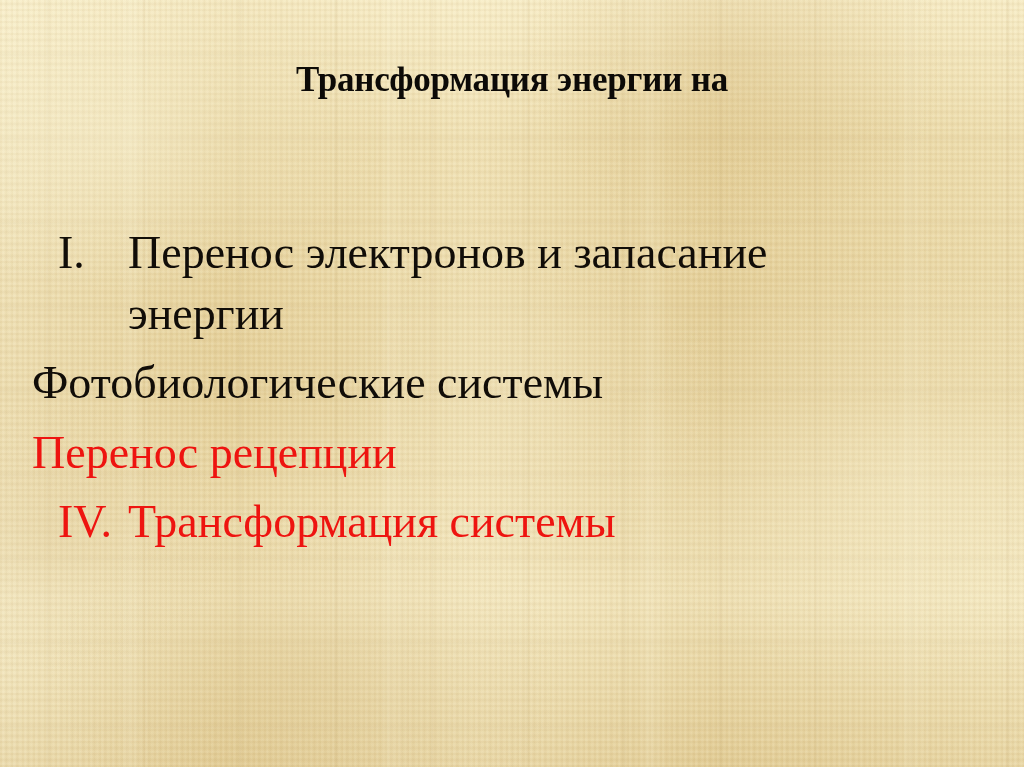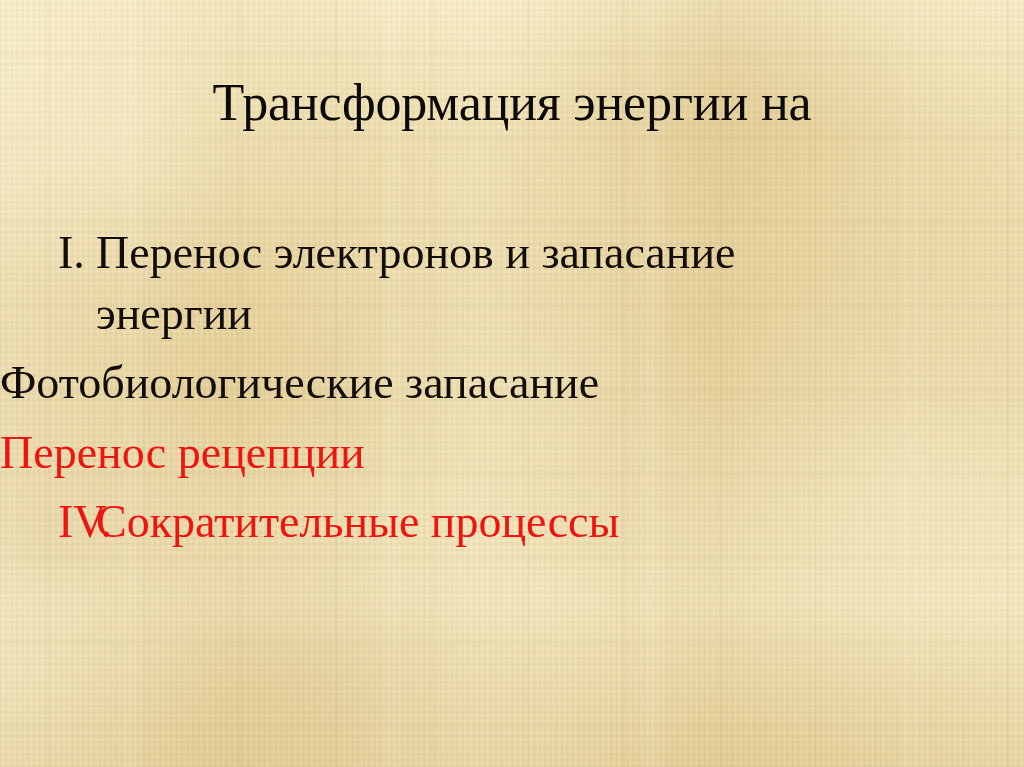--- a/index.html
+++ b/index.html
@@ -108,22 +108,22 @@
     position: absolute;
     inset: 0;
   }
 
   .title {
     position: absolute;
     left: 60px;
     right: 60px;
     top: 36px;
     text-align: center;
-    font-weight: normal;
-    font-size: 52px;
+    font-weight: bold;
+    font-size: 35px;
     line-height: 1.22;
     color: #0c0a07;
     letter-spacing: -0.2px;
   }
 
   .list {
     position: absolute;
     left: 0;
     right: 0;
     top: 222px;
@@ -143,20 +143,21 @@
     padding-left: 58px;
     box-sizing: border-box;
     text-align: left;
     white-space: nowrap;
   }
 
   .item-text {
     flex: 1 1 auto;
     padding-right: 62px;
     max-width: 800px;
+    margin-left: 32px;
   }
 
   .black  { color: #110d08; }
   .red    { color: #ee1410; }
 </style>
 </head>
 <body>
 
 <div class="slide">
 
@@ -173,27 +174,27 @@
     </h1>
 
     <ol class="list" style="list-style:none;margin:0;padding:0;">
 
       <li class="list-item">
         <span class="marker black">I.</span>
         <span class="item-text black">Перенос электронов и запасание энергии</span>
       </li>
 
       <li class="list-item">
-        <span class="item-text black">Фотобиологические запасание</span>
+        <span class="item-text black">Фотобиологические системы</span>
       </li>
 
       <li class="list-item">
         <span class="item-text red">Перенос рецепции</span>
       </li>
 
       <li class="list-item">
         <span class="marker red">IV.</span>
-        <span class="item-text red">Сократительные процессы</span>
+        <span class="item-text red">Трансформация системы</span>
       </li>
 
     </ol>
   </div>
 </div>
 
 </body></html>

